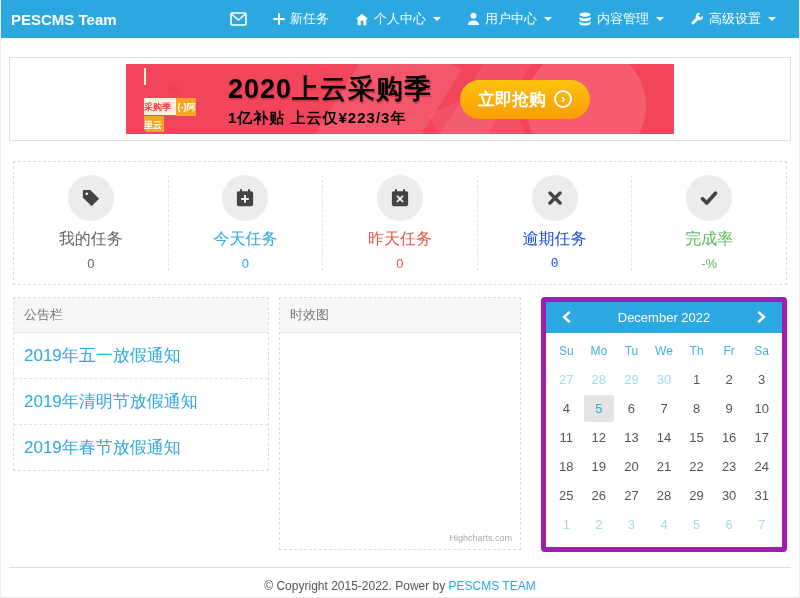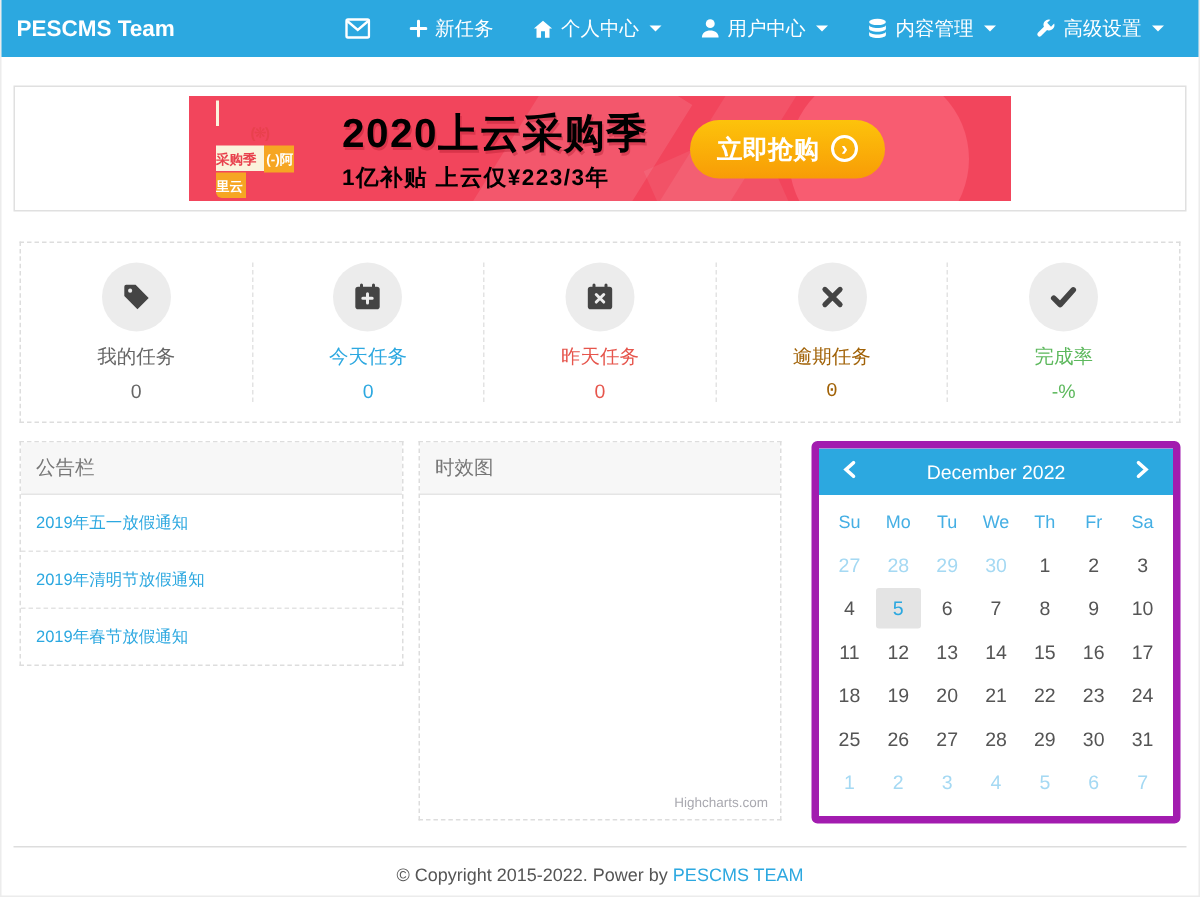--- a/index.html
+++ b/index.html
@@ -57,38 +57,38 @@
   
   .stats-panel {
     margin: 20px 12px 0; border: 1px dashed #ddd; background:#fff; display: flex; padding: 13px 0;
   }
   .stat { flex: 1; text-align: center; border-left: 1px dashed #e3e3e3; cursor: pointer; }
   .stat:first-child { border-left: none; }
   .stat-circle {
     width: 46px; height: 46px; border-radius: 50%; background: #ECECEC;
     margin: 0 auto 8px; display: flex; align-items: center; justify-content: center;
   }
-  .stat-label { font-size: 13px; }
+  .stat-label { font-size: 16px; }
   .stat-value { font-size: 13px; margin-top: 6px; }
   .c-gray  { color: #666; }
   .c-blue  { color: #2CA8E0; }
   .c-red   { color: #E6554C; }
-  .c-orange{ color: #a16207; font-family: Liberation Mono, monospace; }
+  .c-orange{ color: #1d4ed8; font-family: Liberation Mono, monospace; }
   .c-green { color: #5CB85C; }
 
   
   .bottom-row { margin: 12px 12px 0; display: flex; align-items: flex-start; }
   .panel { border: 1px dashed #ddd; background: #fff; }
   .panel-header {
     background: #F7F7F7; border-bottom: 1px solid #e5e5e5;
     font-size: 13px; color: #777; padding: 8px 10px;
   }
   .announce-panel { width: 256px; }
   .announce-item {
-    display: block; font-size: 11px; color: #2CA8E0; text-decoration: none;
+    display: block; font-size: 17px; color: #2CA8E0; text-decoration: none;
     padding: 11px 10px; border-bottom: 1px dashed #e3e3e3; cursor: pointer;
   }
   .announce-item:last-child { border-bottom: none; }
   .chart-panel { width: 242px; margin-left: 10px; height: 253px; display:flex; flex-direction:column; }
   .chart-body { position: relative; flex: 1; }
   .chart-credits { position: absolute; right: 8px; bottom: 6px; font-size: 9px; color: #a9a9b0; cursor: pointer; }
 
   
   .calendar { width: 246px; margin-left: auto; border: 5px solid #a21caf; border-radius: 4px; overflow: hidden; background:#fff; }
   .cal-header {

